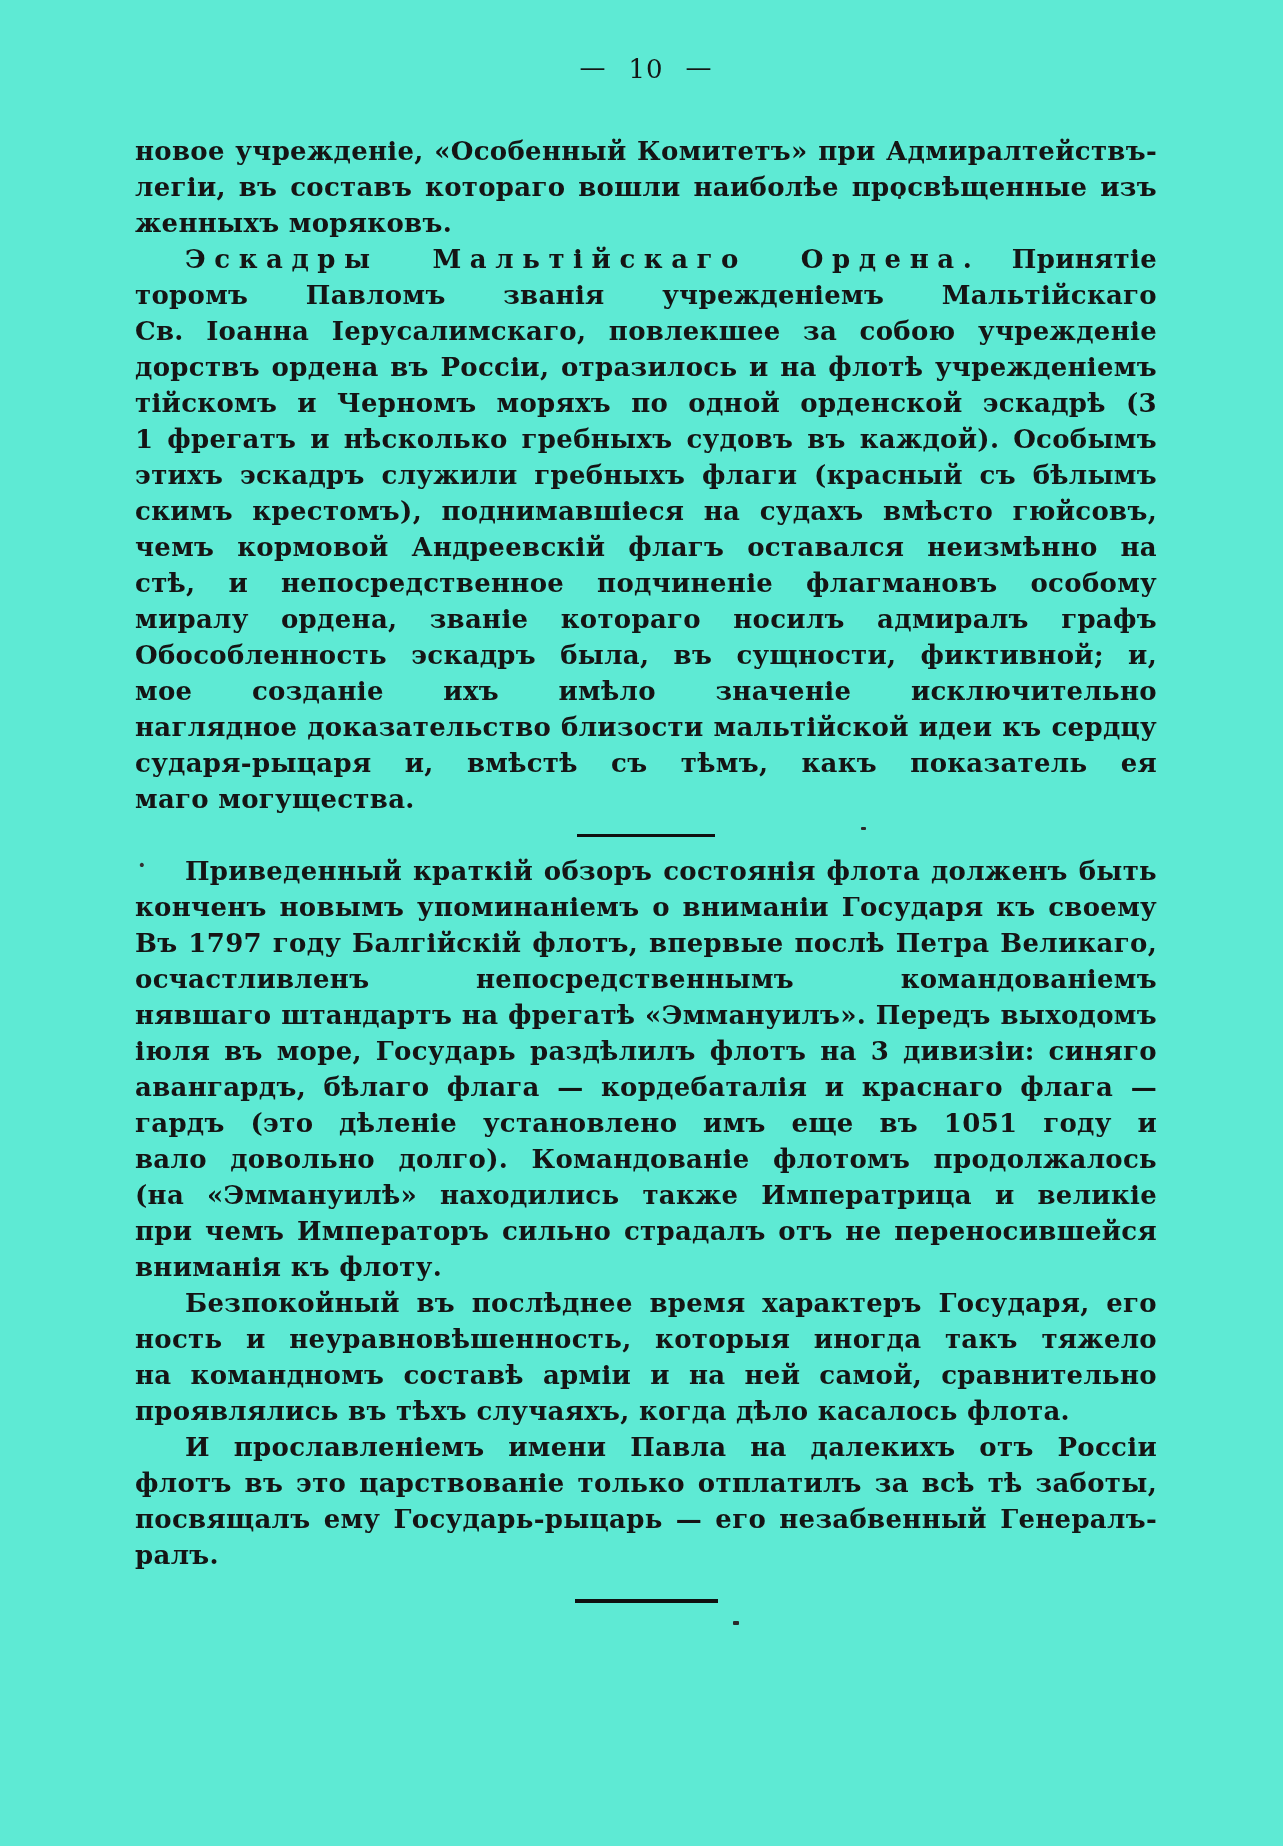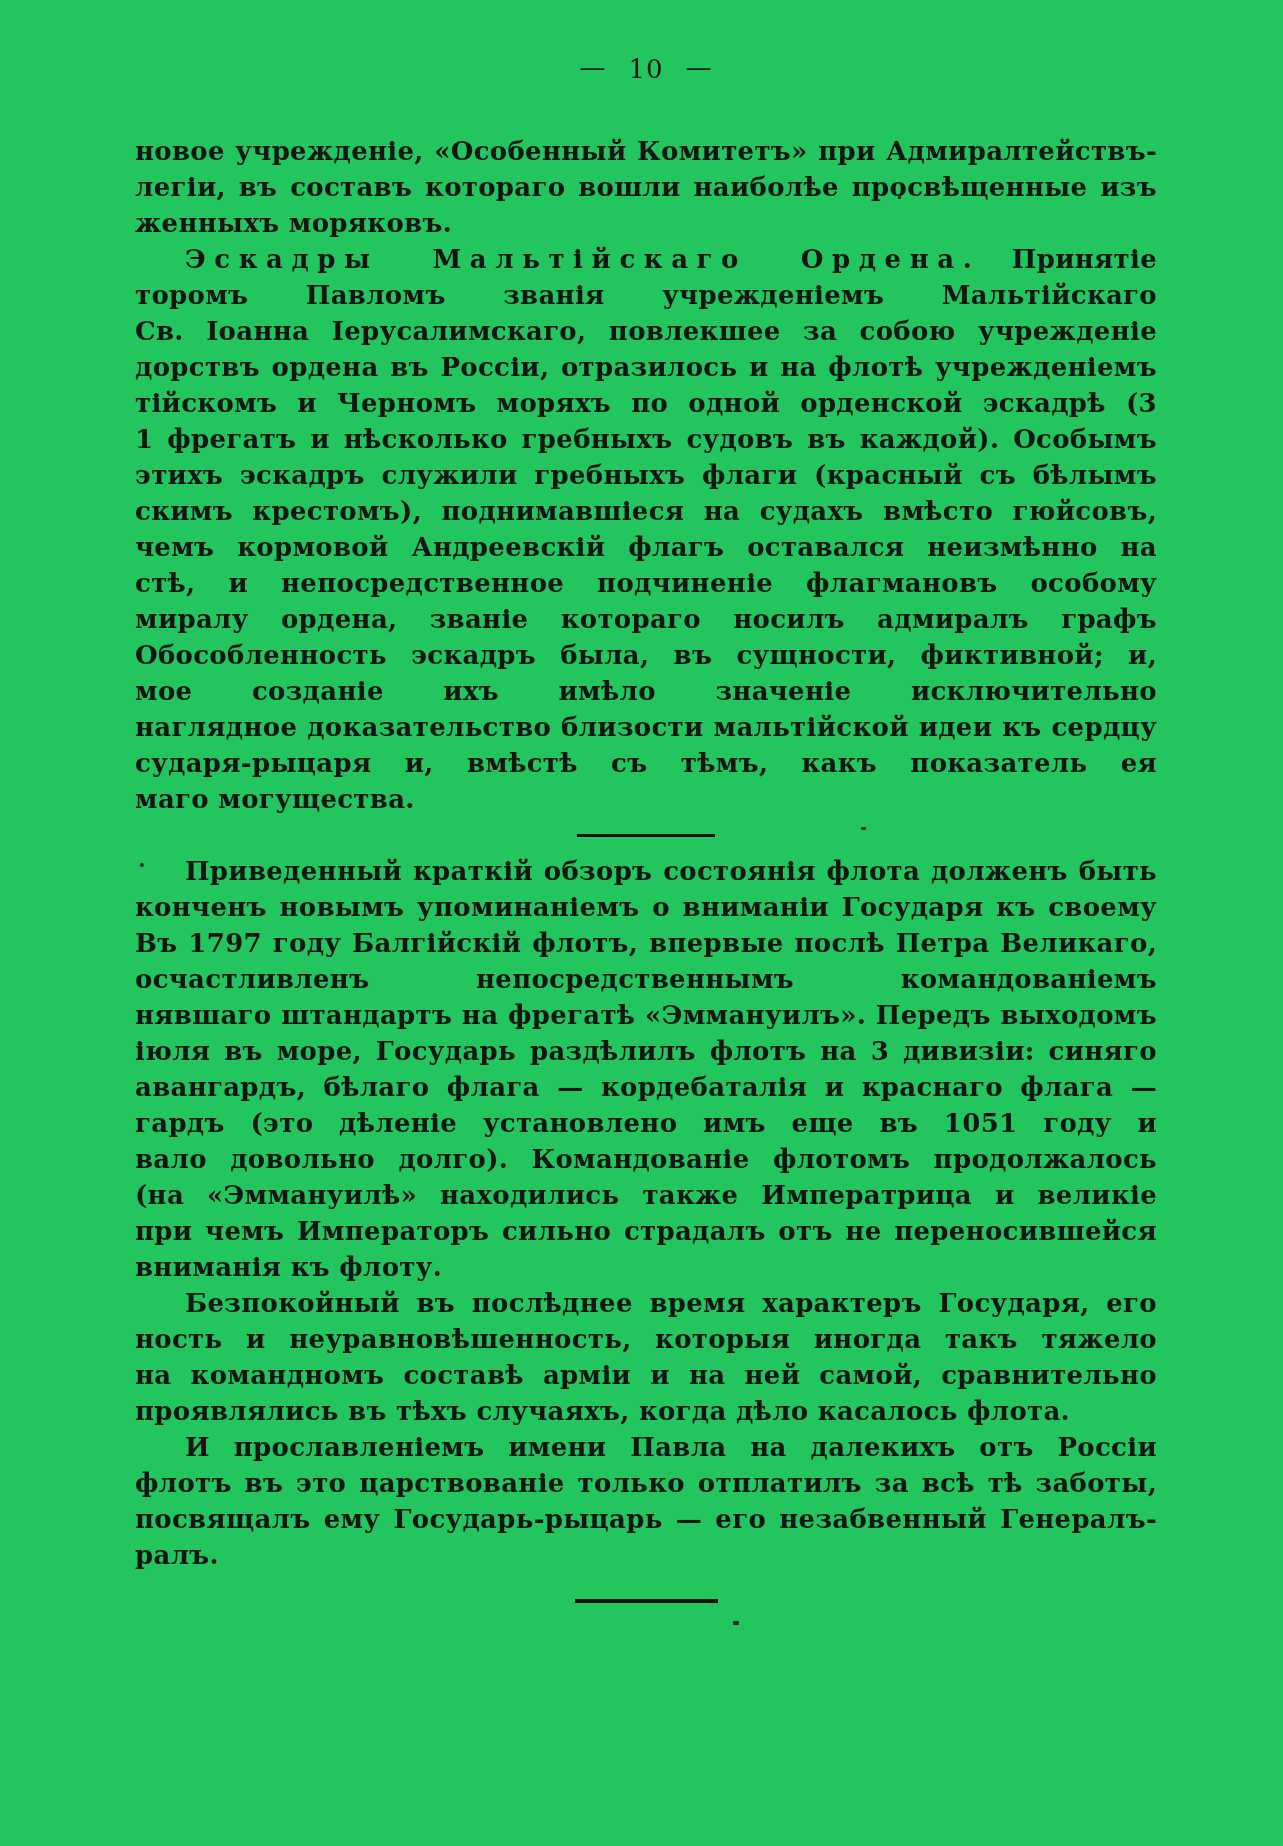--- a/index.html
+++ b/index.html
@@ -4,21 +4,21 @@
 <style>
   html,body{margin:0;padding:0;}
   body{
     width:1283px;height:1846px;
     background:#e9e9e9;
     font-family:"DejaVu Serif","Liberation Serif",serif;
   }
   .page{
     position:relative;
     width:1283px;height:1846px;
-    background:#22c55e;
+    background:#5eead4;
     color:#151515;
     overflow:hidden;
   }
   .page-header{
     position:absolute;
     left:135px;top:54px;width:1022px;
     text-align:center;
     font-size:26px;line-height:30px;
     letter-spacing:1px;
     white-space:nowrap;

